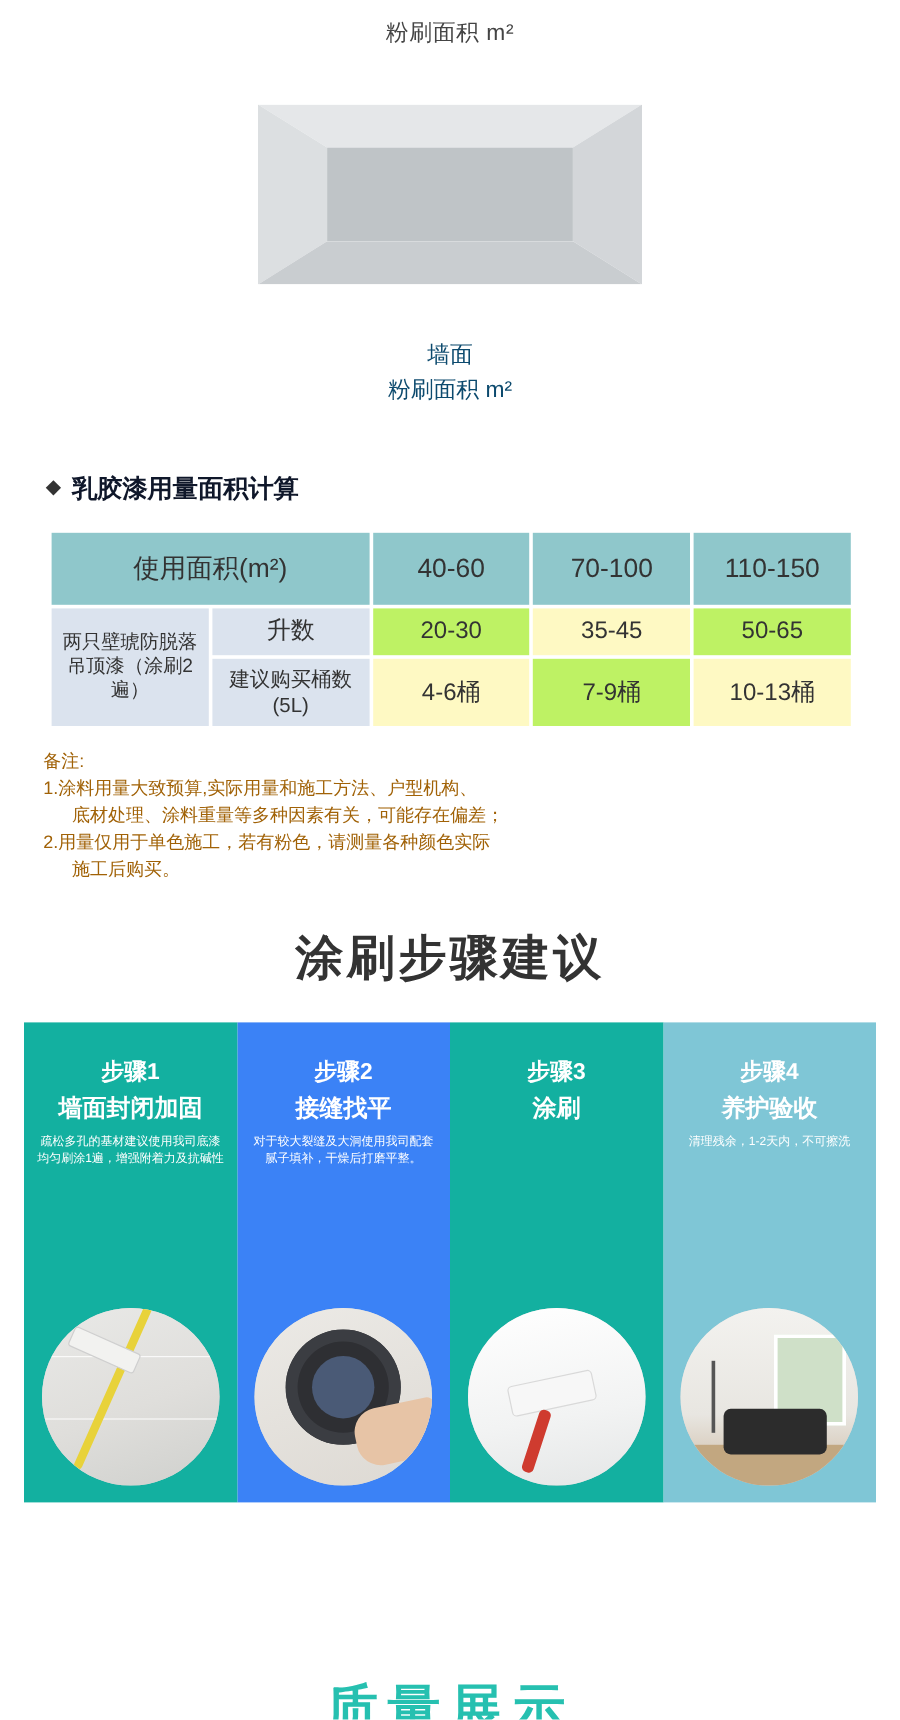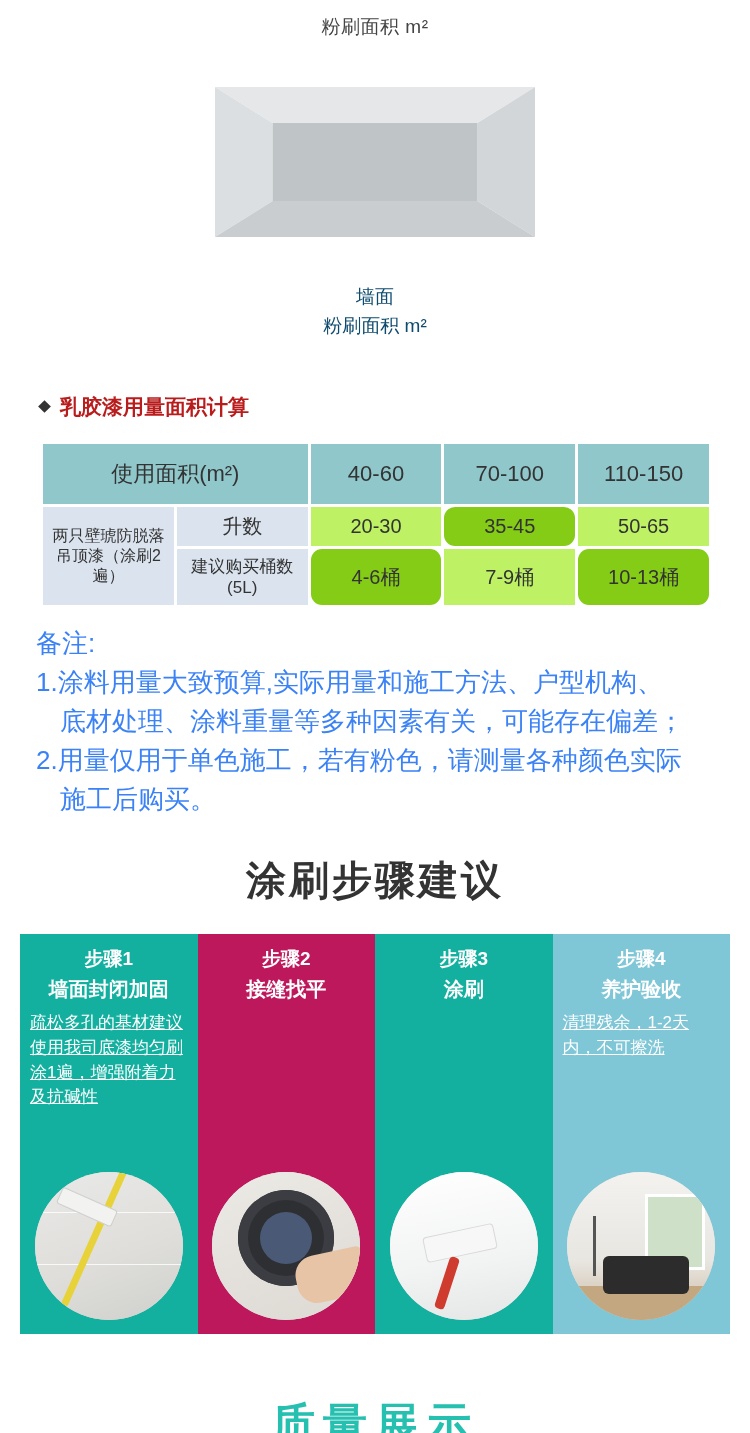--- a/index.html
+++ b/index.html
@@ -47,21 +47,21 @@
     font-size: 19px;
     color: #0c4a6e;
     line-height: 1.55;
   }
 
   
   .sec-title {
     margin: 52px 0 0 40px;
     font-size: 21px;
     font-weight: bold;
-    color: #b91c1c;
+    color: #0f172a;
     display: flex;
     align-items: center;
   }
   .diamond {
     display: inline-block;
     width: 9px; height: 9px;
     background: #333;
     transform: rotate(45deg);
     margin-right: 11px;
   }
@@ -78,31 +78,31 @@
   table.calc td {
     text-align: center;
     vertical-align: middle;
     padding: 7px 2px;
     color: #333;
     line-height: 1.25;
     margin-top: 28px;
   }
   .th-head { background: #8fc7cb; color: #ffffff; font-size: 22px; font-weight: normal; height: 46px; }
   .cell-a { background: #bef264; }
-  .cell-b { background: #84cc16; border-radius: 11px; }
+  .cell-b { background: #fef9c3; }
   .cell-left { background: #dbe3ee; font-size: 16px; line-height: 1.35; }
   .cell-sub { background: #dbe3ee; font-size: 20px; }
   .cell-sub2 { background: #dbe3ee; font-size: 17px; line-height: 1.25; }
 
   
   .notes {
     margin: 16px 0 0 36px;
     width: 690px;
-    font-size: 26px;
-    color: #3b82f6;
+    font-size: 15px;
+    color: #a16207;
     line-height: 1.5;
   }
   .notes .n-line { display: block; }
   .notes .indent { padding-left: 24px; }
 
   
   .big-title {
     text-align: center;
     font-size: 40px;
     font-weight: bold;
@@ -116,40 +116,40 @@
     display: flex;
     margin-top: 26px;
     width: 710px;
     margin-left: 20px;
     height: 400px;
   }
   .step {
     flex: 1;
     position: relative;
     color: #ffffff;
-    padding-top: 12px;
+    padding-top: 28px;
   }
   .step .s-num {
     text-align: center;
     font-size: 19px;
     font-weight: bold;
     margin-bottom: 4px;
   }
   .step .s-title {
     text-align: center;
     font-size: 20px;
     font-weight: bold;
     margin-bottom: 8px;
     font-family: Liberation Mono, monospace;
   }
   .step .s-desc {
-    font-size: 17px;
+    text-align: center;
+    font-size: 10px;
     line-height: 1.45;
     padding: 0 10px;
-    text-decoration: underline;
   }
   .step .s-photo {
     position: absolute;
     left: 50%;
     transform: translateX(-50%);
     bottom: 14px;
     width: 148px;
     height: 148px;
     border-radius: 50%;
     overflow: hidden;
@@ -262,23 +262,24 @@
     <div class="s-photo">
       <div class="ph-inner p1">
         <div class="seam" style="top:40px"></div>
         <div class="seam" style="top:92px"></div>
         <div class="pole"></div>
         <div class="roller"></div>
       </div>
     </div>
   </div>
 
-  <div class="step" style="background:#be185d">
+  <div class="step" style="background:#3b82f6">
     <div class="s-num">步骤2</div>
     <div class="s-title">接缝找平</div>
+    <div class="s-desc">对于较大裂缝及大洞使用我司配套腻子填补，干燥后打磨平整。</div>
     <div class="s-photo">
       <div class="ph-inner p2">
         <div class="disc"></div>
         <div class="disc2"></div>
         <div class="hand"></div>
       </div>
     </div>
   </div>
 
   <div class="step" style="background:#13b0a0">

